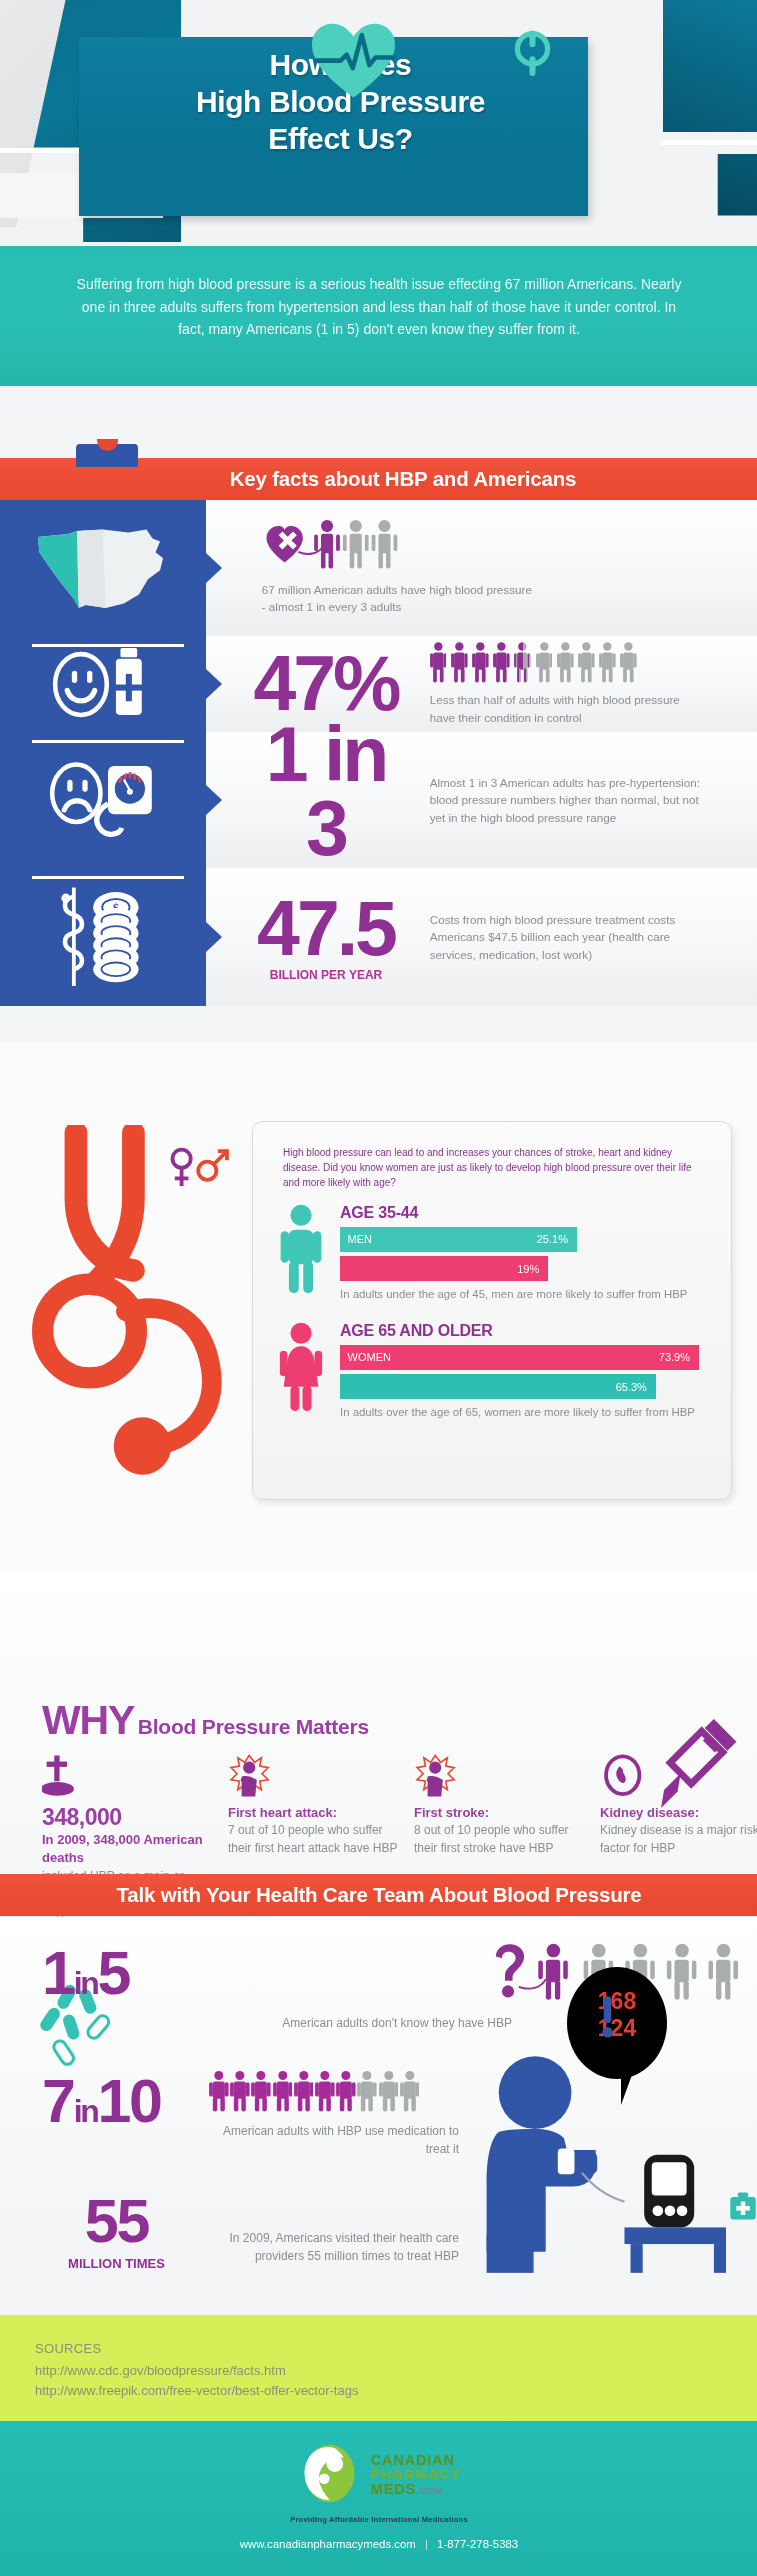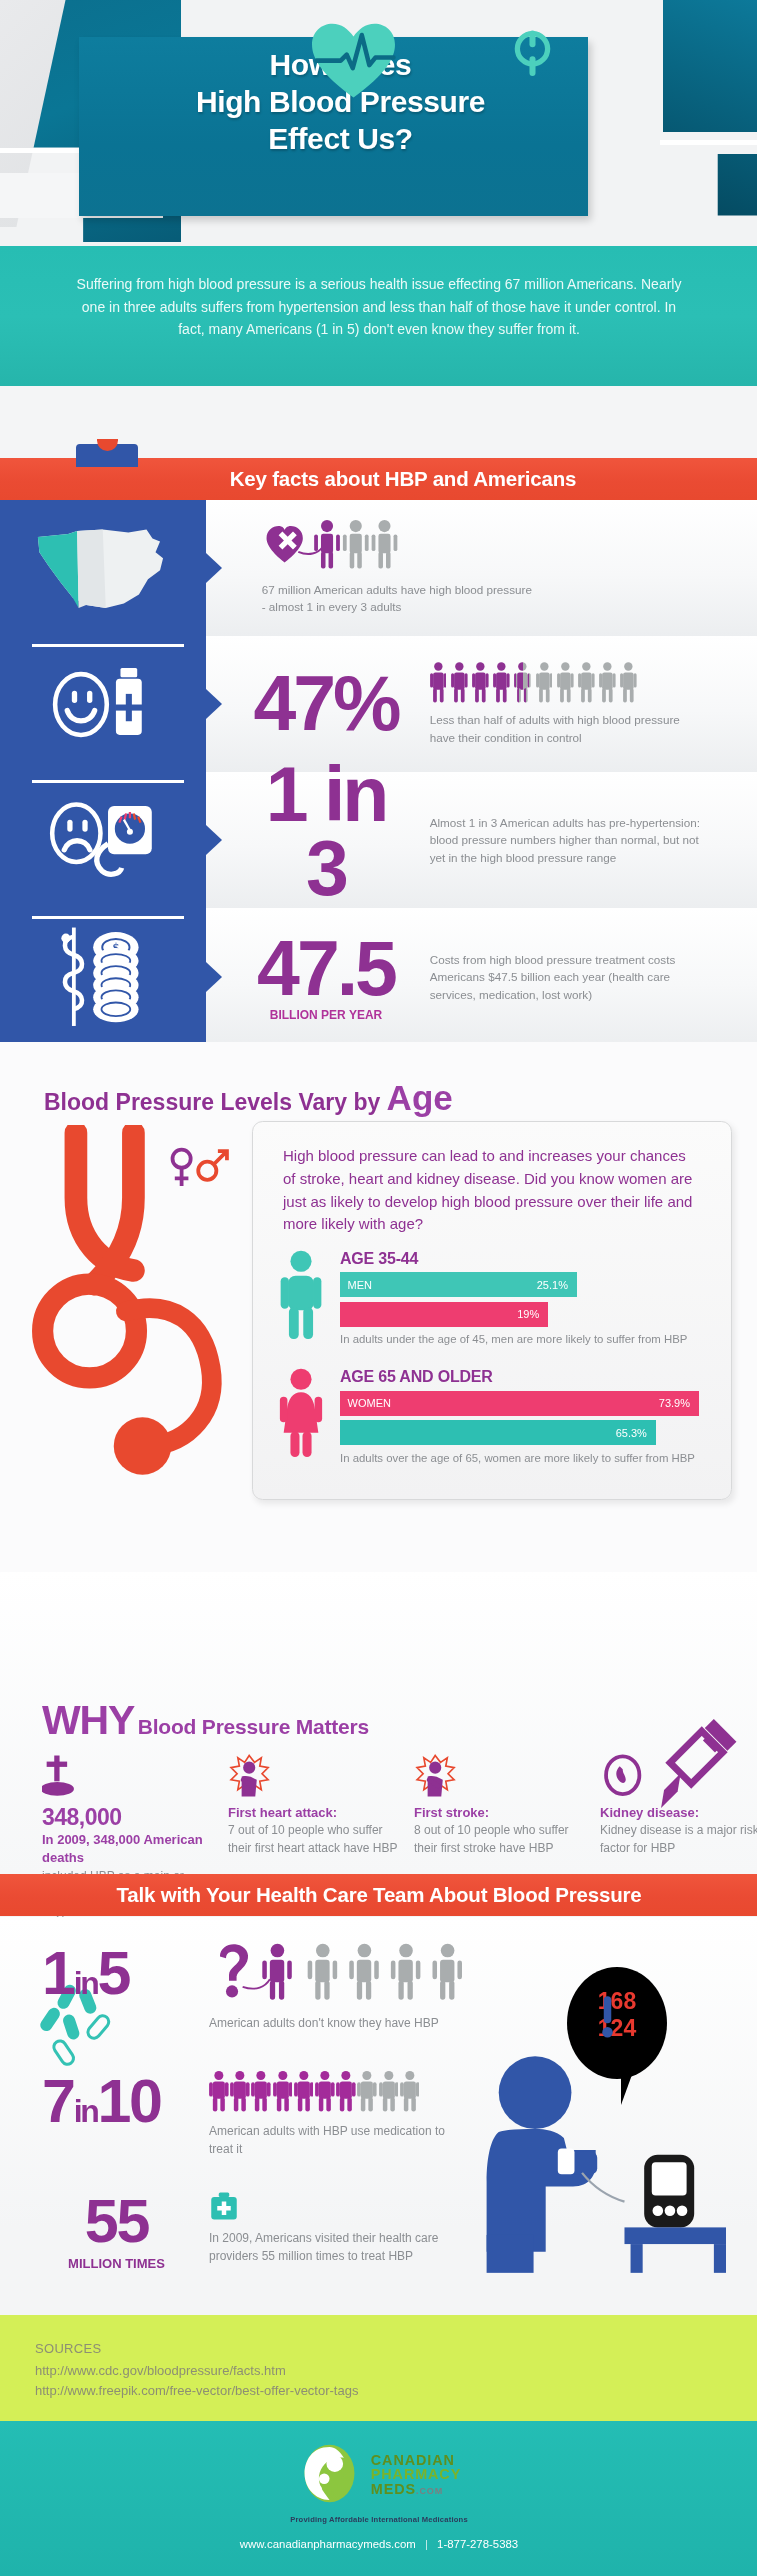--- a/index.html
+++ b/index.html
@@ -118,21 +118,21 @@
   .age-sec { position: absolute; left: 0; top: 1042px; width: 758px; height: 530px; background: #fbfbfc; }
   .age-title { position: absolute; left: 44px; top: 36px; font-size: 23px; font-weight: bold; color: #8e3192; }
   .age-title .accent { font-size: 35px; color: #9b3fa5; }
   .steth-big { position: absolute; left: 29px; top: 83px; }
   .age-card {
     position: absolute; left: 252px; top: 79px; width: 480px; height: 379px;
     background: linear-gradient(180deg,#fbfbfb 0%, #f2f2f3 100%);
     border: 1.1px solid #d8d9da; border-radius: 10.6px;
     box-shadow: 2.3px 3.8px 6.8px rgba(0,0,0,0.08);
   }
-  .age-card-intro { padding: 23px 32px 0 30px; font-size: 15px; color: #8e3192; line-height: 1.52; }
+  .age-card-intro { padding: 23px 32px 0 30px; font-size: 10px; color: #8e3192; line-height: 1.52; }
   .age-block { display: flex; padding: 13.6px 32px 0 26px; }
   .age-fig { flex: 0 0 55px; }
   .age-data { flex: 1; padding-left: 6px; }
   .age-label { font-size: 16px; font-weight: bold; color: #8e3192; margin-bottom: 4.5px; letter-spacing: -0.2px; }
   .bar { height: 25px; display: flex; align-items: center; color: #fff; font-size: 11px; margin-bottom: 4.5px; }
   .bar .bl { padding-left: 7.6px; flex: 1; }
   .bar .bv { padding-right: 9px; }
   .age-note { font-size: 11.4px; color: #8b8e92; line-height: 1.5; margin-top: 4.5px; }
 
   
@@ -147,21 +147,21 @@
   .why-head { font-size: 13px; font-weight: bold; color: #9b3fa5; line-height: 1.42; }
   .why-text { font-size: 12px; color: #8b8e92; line-height: 1.45; }
   .needle-deco { position: absolute; left: 658px; top: 144px; }
 
   
   .talk-sec { position: absolute; left: 0; top: 1917px; width: 758px; height: 311px; background: linear-gradient(180deg,#ffffff 0%, #f4f5f6 100%); }
   .talk-row { position: relative; display: flex; align-items: flex-start; padding-left: 42px; }
   .talk-num { flex: 0 0 167px; color: #8e3192; font-size: 61px; font-weight: bold; letter-spacing: -2.3px; line-height: 1; }
   .talk-num .inw { font-size: 32px; }
   .talk-num .sub2 { font-size: 13px; font-weight: bold; letter-spacing: 0; display: block; margin-top: 4.5px; }
-  .talk-right { flex: 1; }
+  .talk-right { flex: 1; text-align: right; }
   .talk-desc { font-size: 12px; color: #8b8e92; line-height: 1.5; margin-top: 9px; max-width: 250px; }
   .bp-bubble {
     position: absolute; left: 567px; top: 50px; width: 100px; height: 112px;
     background: #000; border-radius: 50%; text-align: center; padding-top: 21px; z-index: 9;
   }
   .bp-bubble div { color: #e8392f; font-size: 23px; font-weight: bold; line-height: 1.18; }
   .bp-tail { position: absolute; left: 633px; top: 135px; width: 0; height: 0;
     border-left: 12px solid #000; border-top: 7.6px solid transparent;
     border-bottom: 33px solid transparent; transform: rotate(-13.6px); z-index: 8; }
   .doctor { position: absolute; left: 476px; top: 136px; z-index: 7; }
@@ -272,21 +272,21 @@
               <rect x="164" y="42" width="6" height="22" rx="2.5" fill="#a9adae"></rect>
               <rect x="145" y="19" width="5" height="22" rx="2.5" fill="#a9adae"></rect>
               <rect x="174" y="19" width="5" height="22" rx="2.5" fill="#a9adae"></rect>
             </svg>
           </span>
           <div class="fact-desc">67 million American adults have high blood pressure - almost 1 in every 3 adults</div>
         </div>
       </div>
     </div>
 
-    <div class="factrow" style="height:136px">
+    <div class="factrow" style="height:96px">
       <div class="fact-iconcol">
         <div class="toprule"></div>
         <span>
           <svg width="114" height="76" viewBox="0 0 150 100">
             <ellipse cx="46" cy="52" rx="34" ry="40" fill="none" stroke="#fff" stroke-width="6"></ellipse>
             <rect x="34" y="34" width="7" height="16" rx="3.5" fill="#fff"></rect>
             <rect x="54" y="34" width="7" height="16" rx="3.5" fill="#fff"></rect>
             <path d="M28 60 C34 78 58 78 64 60" fill="none" stroke="#fff" stroke-width="7" stroke-linecap="round"></path>
             <rect x="98" y="4" width="22" height="12" rx="2" fill="#fff"></rect>
             <rect x="92" y="18" width="34" height="74" rx="5" fill="#fff"></rect>
@@ -476,24 +476,20 @@
           <div class="sub">BILLION PER YEAR</div>
         </div>
         <div class="fact-right">
           <div class="fact-desc" style="margin-top:0">Costs from high blood pressure treatment costs Americans $47.5 billion each year (health care services, medication, lost work)</div>
         </div>
       </div>
     </div>
   </div>
 
   <div class="age-sec">
-    <div class="age-title">
-      <span>Blood Pressure Levels Vary by</span>
-      <span class="accent">Age</span>
-    </div>
 
     <span class="steth-big">
       <svg width="227" height="356" viewBox="0 0 300 470">
         <path d="M62 10 L62 96 C62 150 96 186 138 192" fill="none" stroke="#e8492f" stroke-width="30" stroke-linecap="round"></path>
         <path d="M138 10 L138 96 C138 150 112 186 86 210" fill="none" stroke="#e8492f" stroke-width="30" stroke-linecap="round"></path>
         <circle cx="80" cy="272" r="62" fill="none" stroke="#e8492f" stroke-width="28"></circle>
         <circle cx="80" cy="272" r="26" fill="#fbfbfc"></circle>
         <path d="M128 246 C190 230 230 260 240 320 C250 380 210 420 160 424" fill="none" stroke="#e8492f" stroke-width="26" stroke-linecap="round"></path>
         <circle cx="150" cy="424" r="38" fill="#e8492f"></circle>
       </svg>

